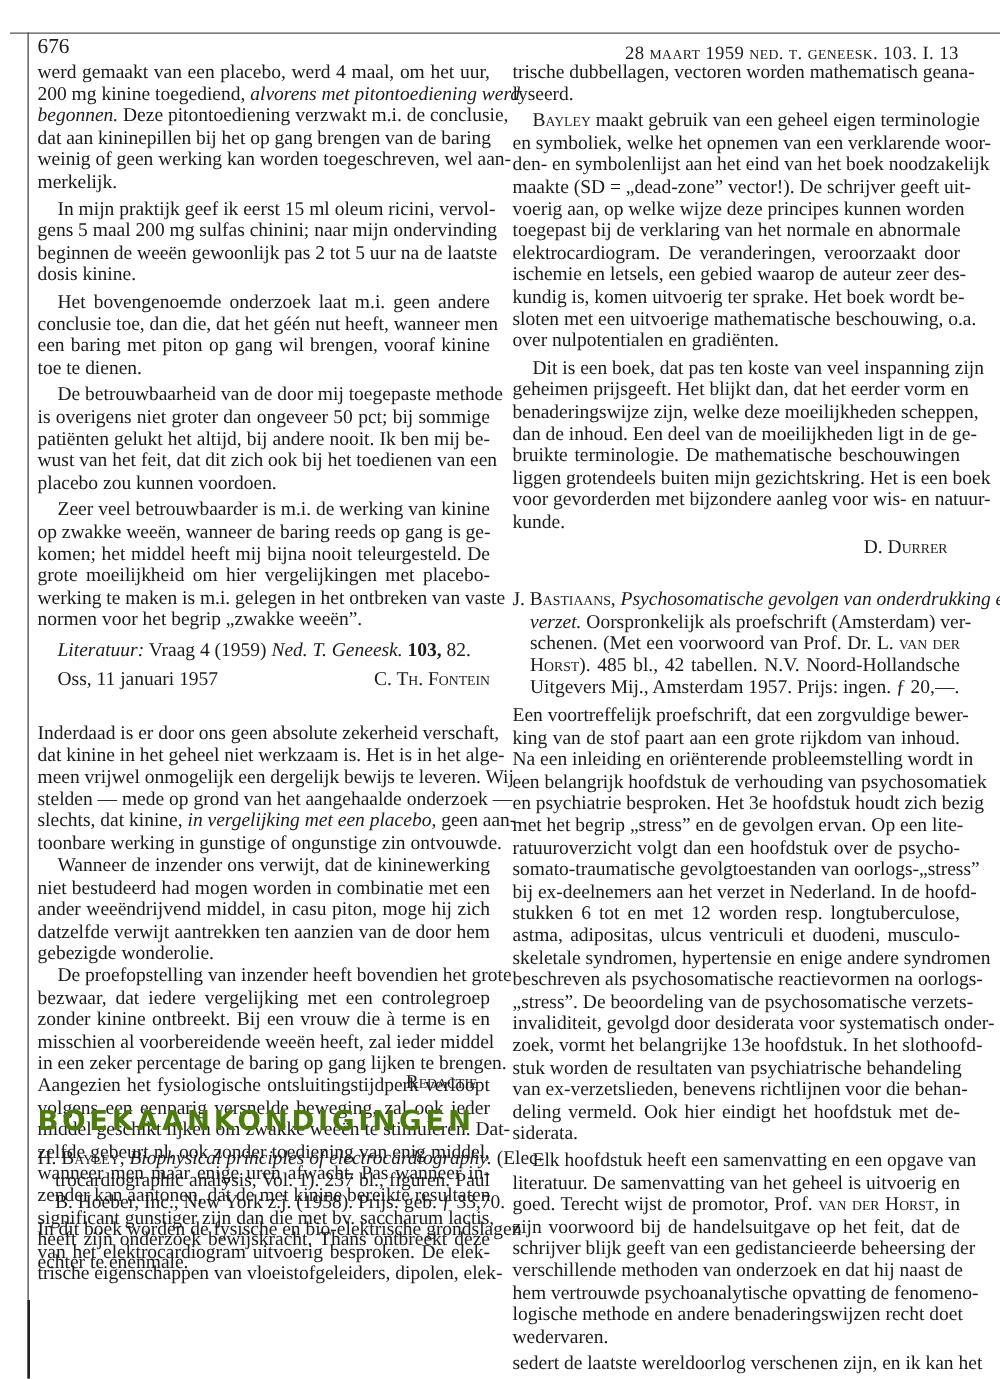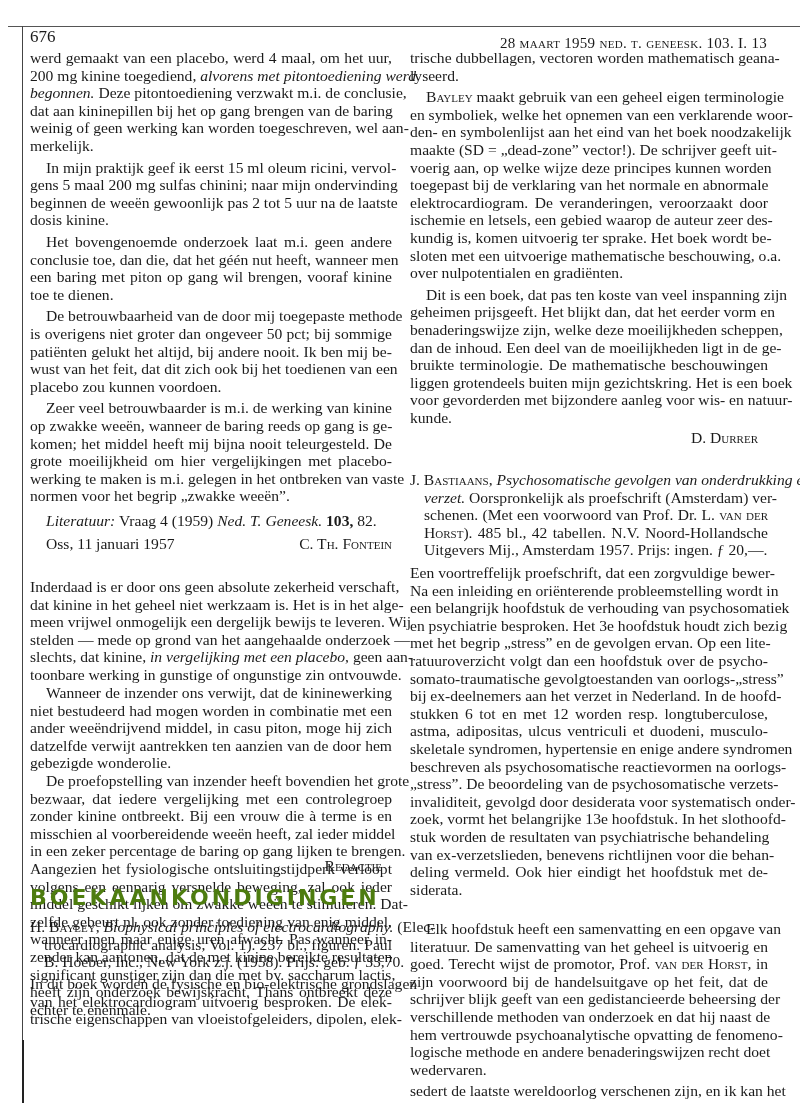--- a/index.html
+++ b/index.html
@@ -168,20 +168,21 @@
   <div class="block" style="top:471px;width:358px;">
     <span class="ln"><span class="sc">J. Bastiaans,</span> <i>Psychosomatische gevolgen van onderdrukking en</i></span>
     <span class="ln hang"><i>verzet.</i> <span>Oorspronkelijk als proefschrift (Amsterdam) ver-</span></span>
     <span class="ln hang">schenen. (Met een voorwoord van Prof. Dr. L. <span class="sc">van der</span></span>
     <span class="ln hang"><span class="sc">Horst</span>). 485 bl., 42 tabellen. N.V. Noord-Hollandsche</span>
     <span class="ln hang last">Uitgevers Mij., Amsterdam 1957. Prijs: ingen. ƒ 20,—.</span>
   </div>
 
   <div class="block" style="top:564px;width:358px;" id="R-c1">
       <span class="ln">Een voortreffelijk proefschrift, dat een zorgvuldige bewer-</span>
+      <span class="ln">king van de stof paart aan een grote rijkdom van inhoud.</span>
       <span class="ln">Na een inleiding en oriënterende probleemstelling wordt in</span>
       <span class="ln">een belangrijk hoofdstuk de verhouding van psychosomatiek</span>
       <span class="ln">en psychiatrie besproken. Het 3e hoofdstuk houdt zich bezig</span>
       <span class="ln">met het begrip „stress” en de gevolgen ervan. Op een lite-</span>
       <span class="ln">ratuuroverzicht volgt dan een hoofdstuk over de psycho-</span>
       <span class="ln">somato-traumatische gevolgtoestanden van oorlogs-„stress”</span>
       <span class="ln">bij ex-deelnemers aan het verzet in Nederland. In de hoofd-</span>
       <span class="ln">stukken 6 tot en met 12 worden resp. longtuberculose,</span>
       <span class="ln">astma, adipositas, ulcus ventriculi et duodeni, musculo-</span>
       <span class="ln">skeletale syndromen, hypertensie en enige andere syndromen</span>

